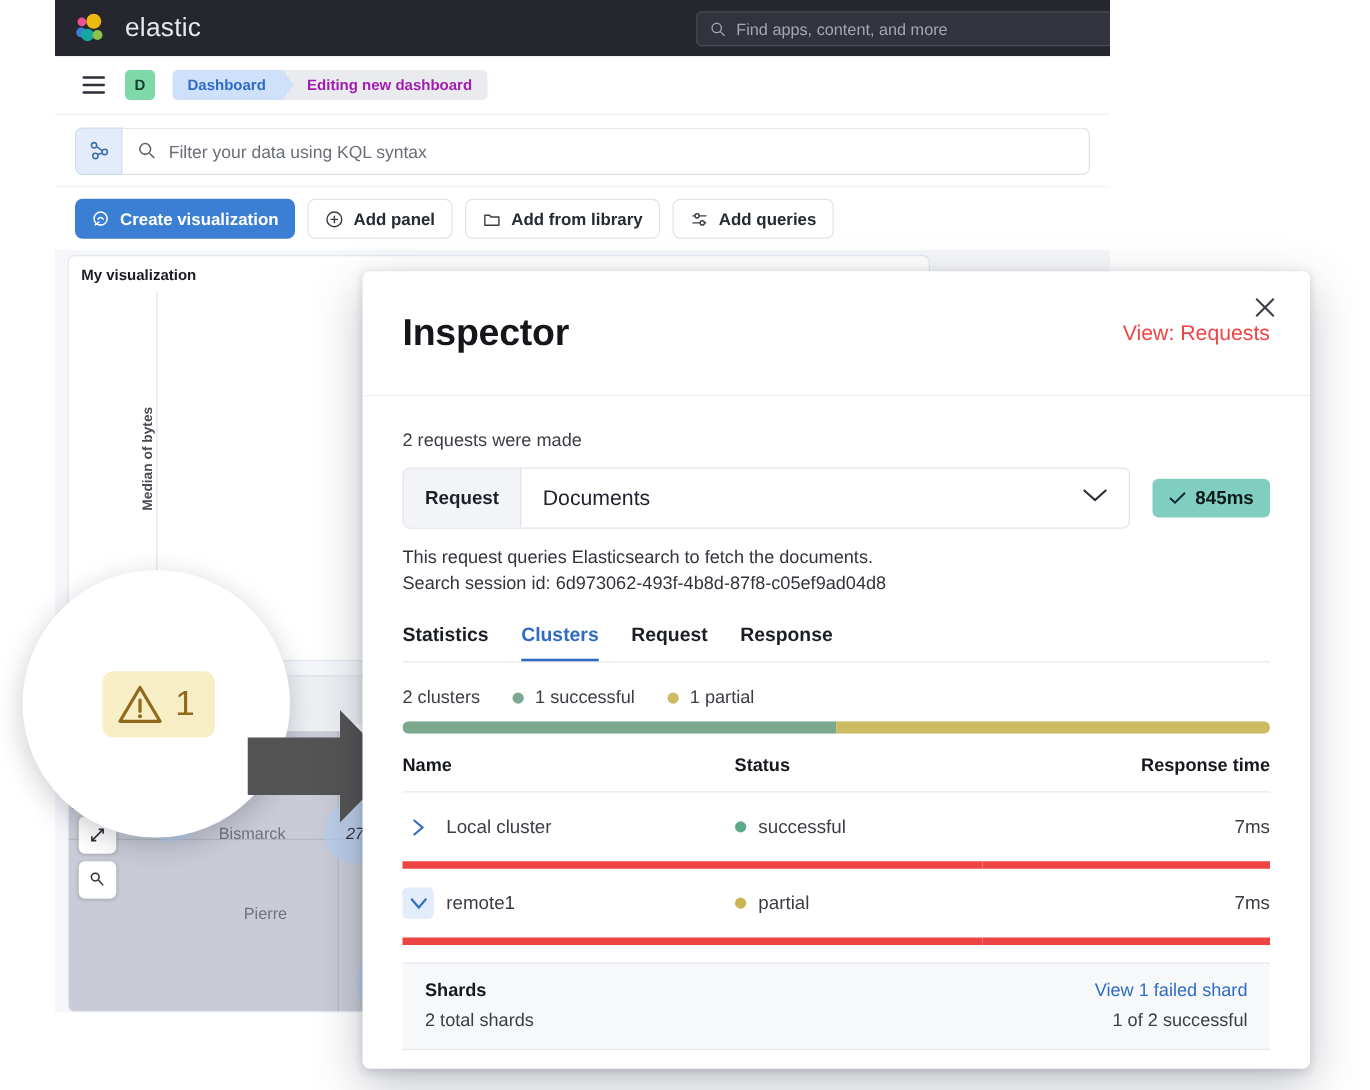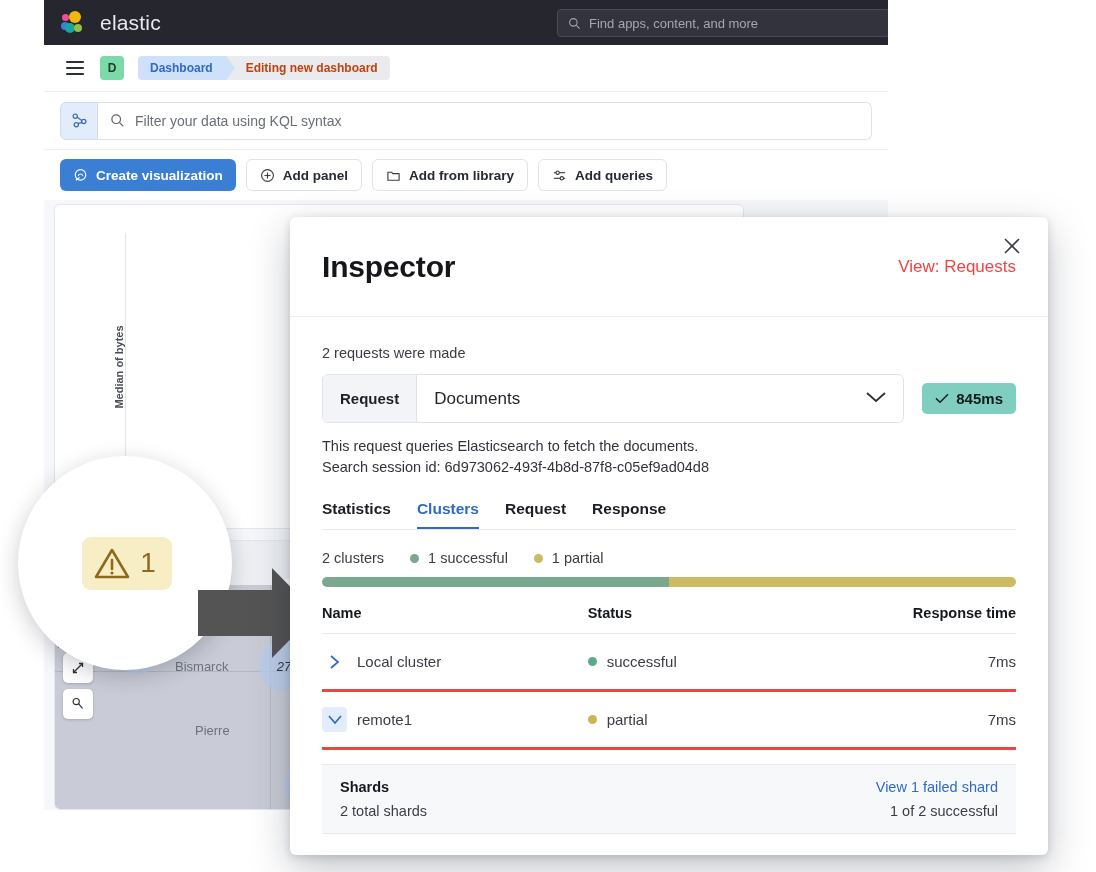--- a/index.html
+++ b/index.html
@@ -58,21 +58,21 @@
   .crumb {
     height: 24px; display: flex; align-items: center; font-size: 12px;
     font-weight: bold; padding: 0 12px; position: relative;
   }
   .crumb-a { background: #cfe0fb; color: #2f6bc4; border-radius: 4px 0 0 4px; padding-right: 14px;}
   .crumb-a:after {
     content:""; position:absolute; right:-8px; top:0; width:0; height:0;
     border-top: 12px solid transparent; border-bottom: 12px solid transparent;
     border-left: 9px solid #cfe0fb; z-index:2;
   }
-  .crumb-b { background: #e9ebef; color: #c2410c; border-radius: 0 4px 4px 0; padding-left: 20px; margin-left: -1px;}
+  .crumb-b { background: #e9ebef; color: #a21caf; border-radius: 0 4px 4px 0; padding-left: 20px; margin-left: -1px;}
 
   
   .query-row {
     position: absolute; left: 0; top: 92px; width: 844px; height: 58px;
     display: flex; align-items: center; padding: 0 16px;
     border-bottom: 1px solid #eceff3; background: #fff;
   }
   .filter-btn {
     width: 38px; height: 38px; background: #e2ecfb; border: 1px solid #cfdcee;
     border-radius: 6px 0 0 6px; display:flex; align-items:center; justify-content:center;
@@ -211,21 +211,21 @@
   .lg-dot { width:9px; height:9px; border-radius:50%; display:block; }
   .progress { height: 10px; border-radius: 5px; overflow:hidden; display:flex; margin-top: 11px; }
 
   table.clusters { width: 100%; border-collapse: collapse; margin-top: 10px; }
   table.clusters th {
     text-align: left; font-size: 14.5px; font-weight: bold; color:#15181e;
     padding: 8px 0 12px; border-bottom: 1px solid #e6e9ef;
   }
   table.clusters th.r, table.clusters td.r { text-align: right; }
   table.clusters td {
-    font-size: 15px; color:#3a3d45; padding: 15px 0; border-bottom: 3px solid #ef4444;
+    font-size: 15px; color:#3a3d45; padding: 15px 0; border-bottom: 6px solid #ef4444;
   }
   .name-cell { display:flex; align-items:center; gap:10px; }
   .chev-btn {
     width: 25px; height: 25px; border-radius: 4px; display:flex;
     align-items:center; justify-content:center; cursor:pointer;
   }
   .chev-btn.on { background: #e2ecfb; }
   .status-cell { display:flex; align-items:center; gap:10px; }
 
   .shards {
@@ -326,20 +326,21 @@
           <circle cx="6" cy="5" r="1.8" fill="#fff" stroke="#3a3d45" stroke-width="1.2"></circle>
           <circle cx="10.5" cy="11" r="1.8" fill="#fff" stroke="#3a3d45" stroke-width="1.2"></circle>
         </svg>
         <span>Add queries</span>
       </div>
     </div>
 
     <div class="canvas">
 
       <div class="panel viz-panel">
+        <div class="panel-title">My visualization</div>
         <div class="y-label">Median of bytes</div>
         <div class="y-axis-line"></div>
         <div class="chart-area">
           <div class="bars" id="bars">
               <div class="bar">
                 <span class="seg" style="background: rgb(226, 97, 63); height: 7.0922%;"></span>
                 <span class="seg" style="background: rgb(204, 95, 143); height: 11.3475%;"></span>
               </div>
               <div class="bar">
                 <span class="seg" style="background: rgb(226, 97, 63); height: 5.67376%;"></span>

